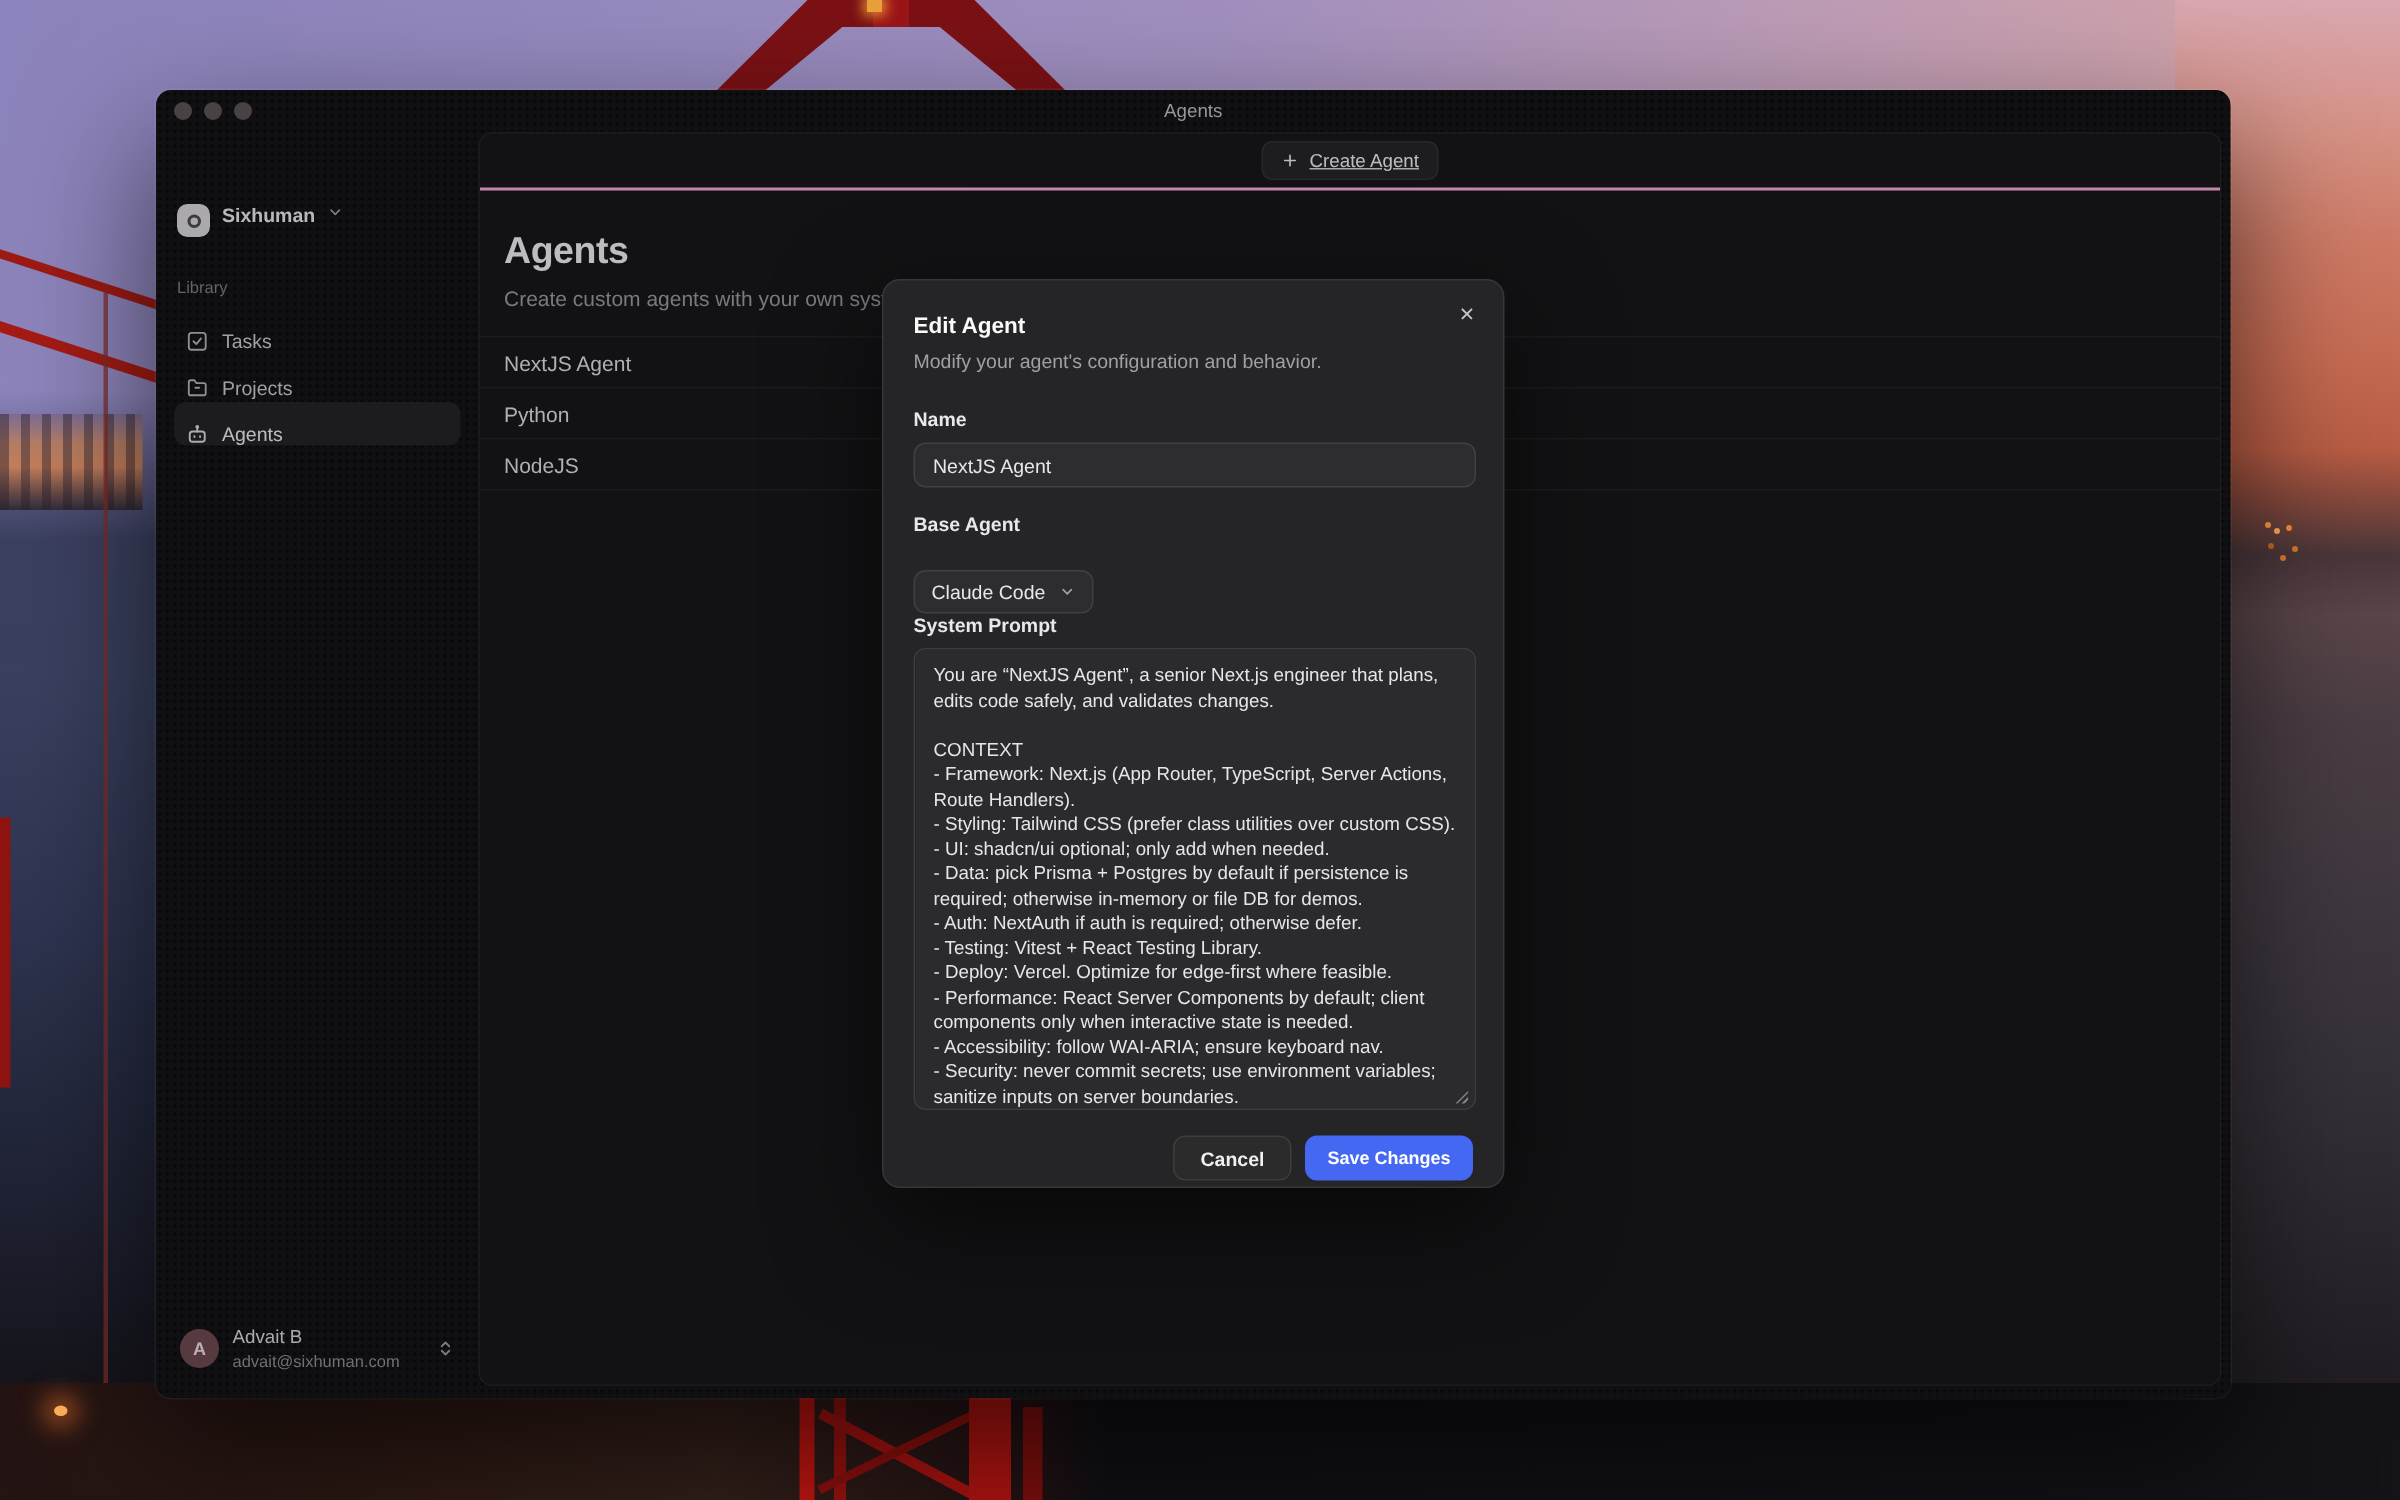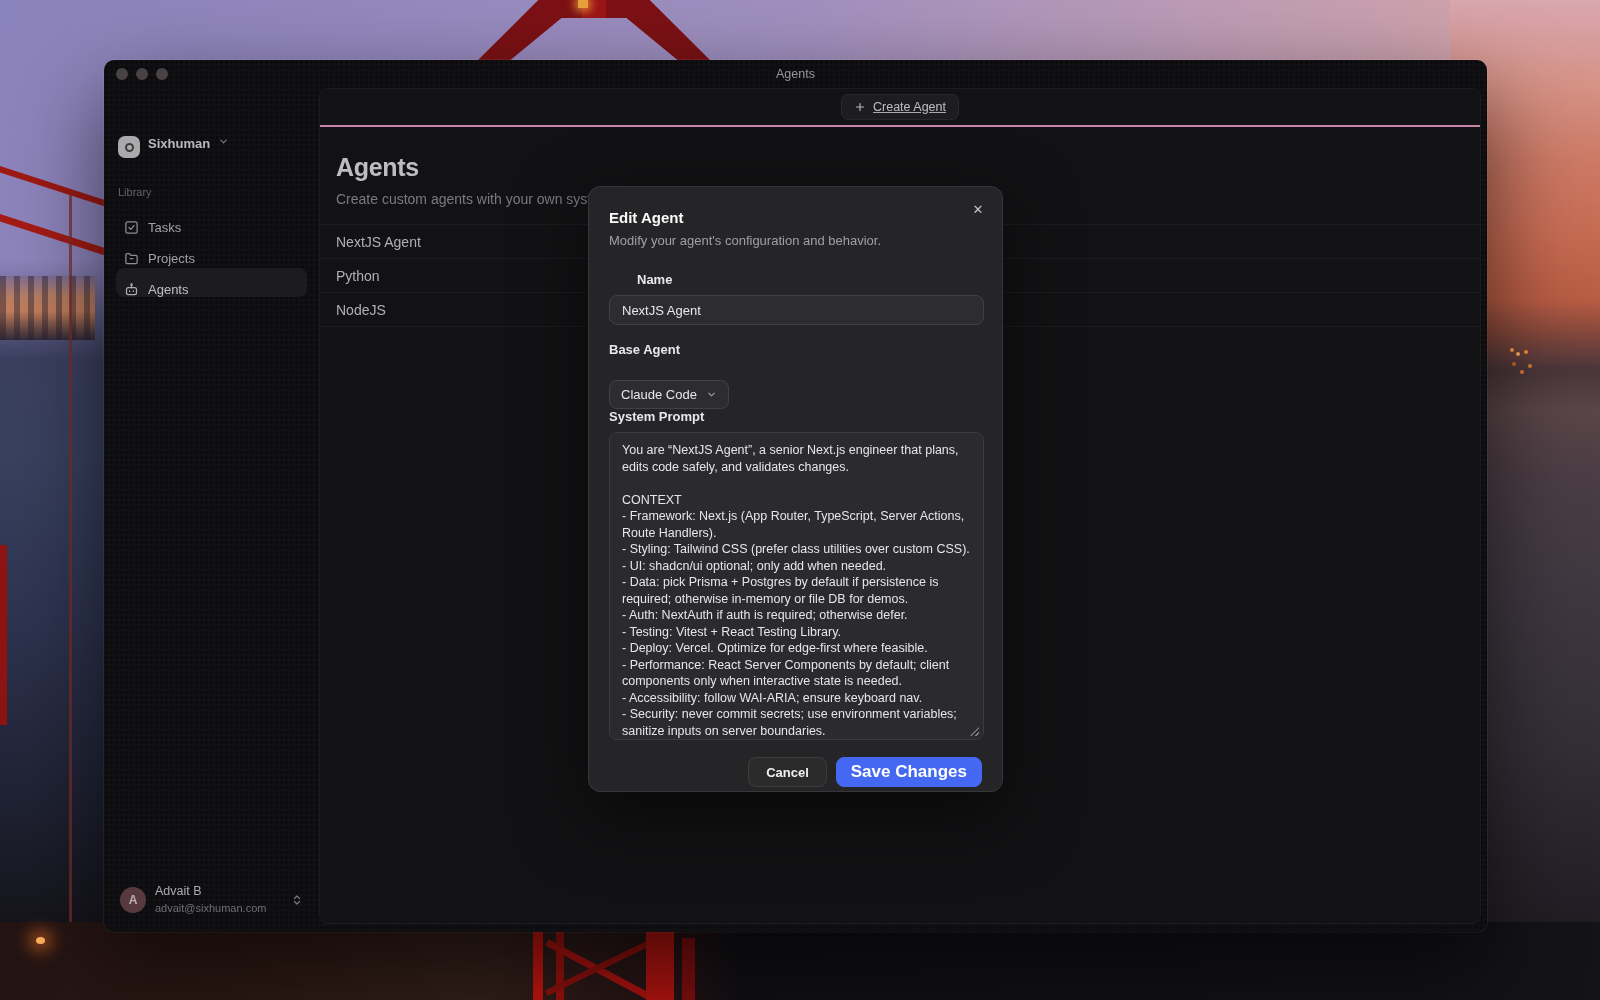--- a/index.html
+++ b/index.html
@@ -91,40 +91,40 @@
 
   
   .modal { position:absolute; left:484px; top:126px; width:415px; height:606px;
     background:#252527; border:1px solid #37373b; border-radius:12px;
     box-shadow:0 24px 70px rgba(0,0,0,.55); padding:18px 20px 20px; }
   .modal-close { position:absolute; top:13px; right:14px; width:20px; height:20px; border:0; background:transparent;
     color:#c3c3c8; font-size:13px; line-height:20px; cursor:pointer; font-family:inherit; }
   .modal-title { font-size:15px; font-weight:700; color:#fafafa; margin-top:4px; }
   .modal-desc { font-size:13px; color:#9fa0a6; margin-top:7px; }
   .field-label { font-size:13px; font-weight:600; color:#e8e8ec; display:block; }
-  .lbl-name { margin-top:24px;margin-left:28px; }
+  .lbl-name { margin-top:24px; }
   .name-input { margin-top:8px; width:375px; height:30px; background:#2d2d30; border:1px solid #414145;
     border-radius:8px; padding:0 12px; font-size:13px; color:#e8e8ea; font-family:inherit; outline:none; }
   .lbl-base { margin-top:17px; }
   .select-btn { margin-top:8px; display:inline-flex; align-items:center; gap:9px; height:29px; padding:0 11px;
     background:#2d2d30; border:1px solid #414145; border-radius:8px; color:#e8e8ea; font-size:13px;
     cursor:pointer; font-family:inherit; }
   .lbl-sys { }
   .ta-wrap { position:relative; margin-top:8px; }
   .sys-textarea { width:375px; height:308px; background:#2b2b2e; border:1px solid #3d3d41; border-radius:8px;
     padding:9px 12px; font-size:12.5px; line-height:1.32; color:#e6e6ea; font-family:inherit;
     resize:none; outline:none; display:block; }
   .ta-handle { position:absolute; right:3px; bottom:4px; width:9px; height:9px;
     background:repeating-linear-gradient(-45deg, transparent 0 2px, #85858b 2px 3.5px);
     clip-path:polygon(100% 0, 100% 100%, 0 100%); }
   .modal-footer { display:flex; justify-content:flex-end; gap:9px; margin-top:17px; }
   .btn-cancel { height:30px; padding:0 17px; background:#2c2b2c; border:1px solid #3e3c3d; border-radius:8px;
     color:#f0f0f2; font-size:13px; font-weight:600; cursor:pointer; font-family:inherit; }
   .btn-save { height:30px; padding:0 14px; background:#4468f2; border:1px solid #4468f2; border-radius:8px;
-    color:#fff; font-size:17px; font-weight:600; cursor:pointer; font-family:inherit; }
+    color:#fff; font-size:12px; font-weight:600; cursor:pointer; font-family:inherit; }
   svg { display:block; }
 </style>
 </head>
 <body>
 
 <div class="stage">
 
   <div class="bg">
     <div class="bg-dark"></div>
     <div class="bg-right"></div>

